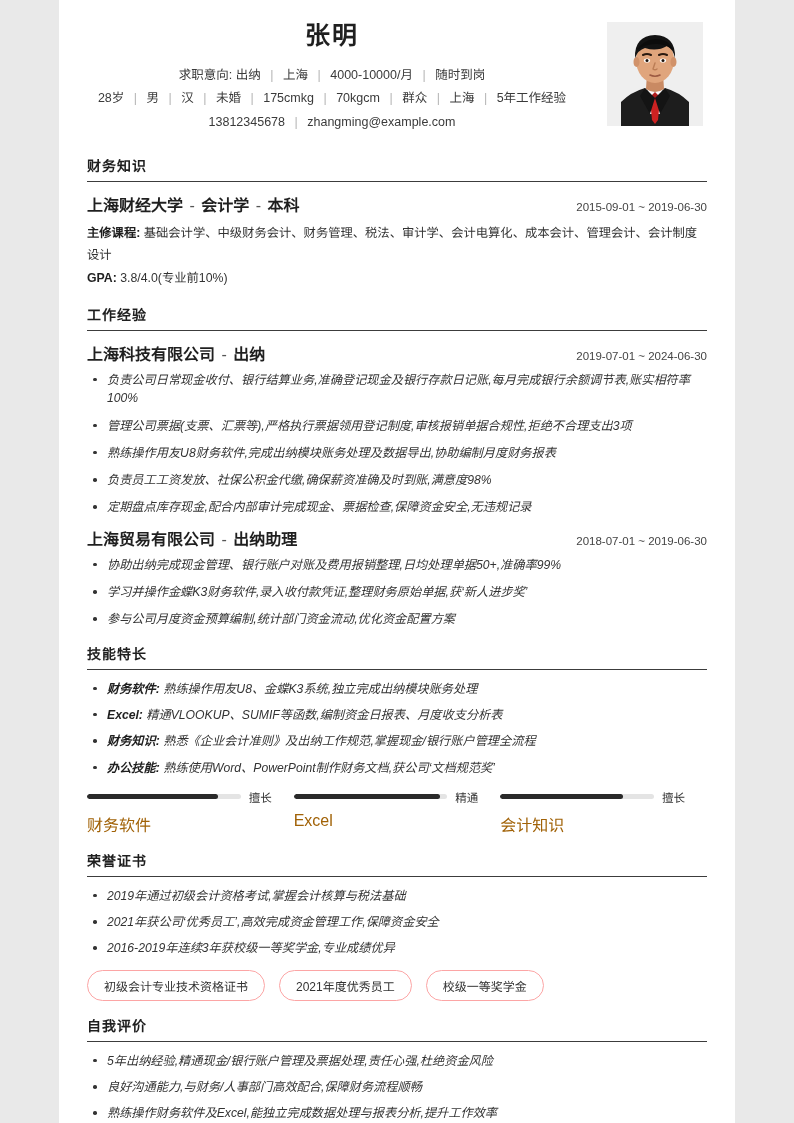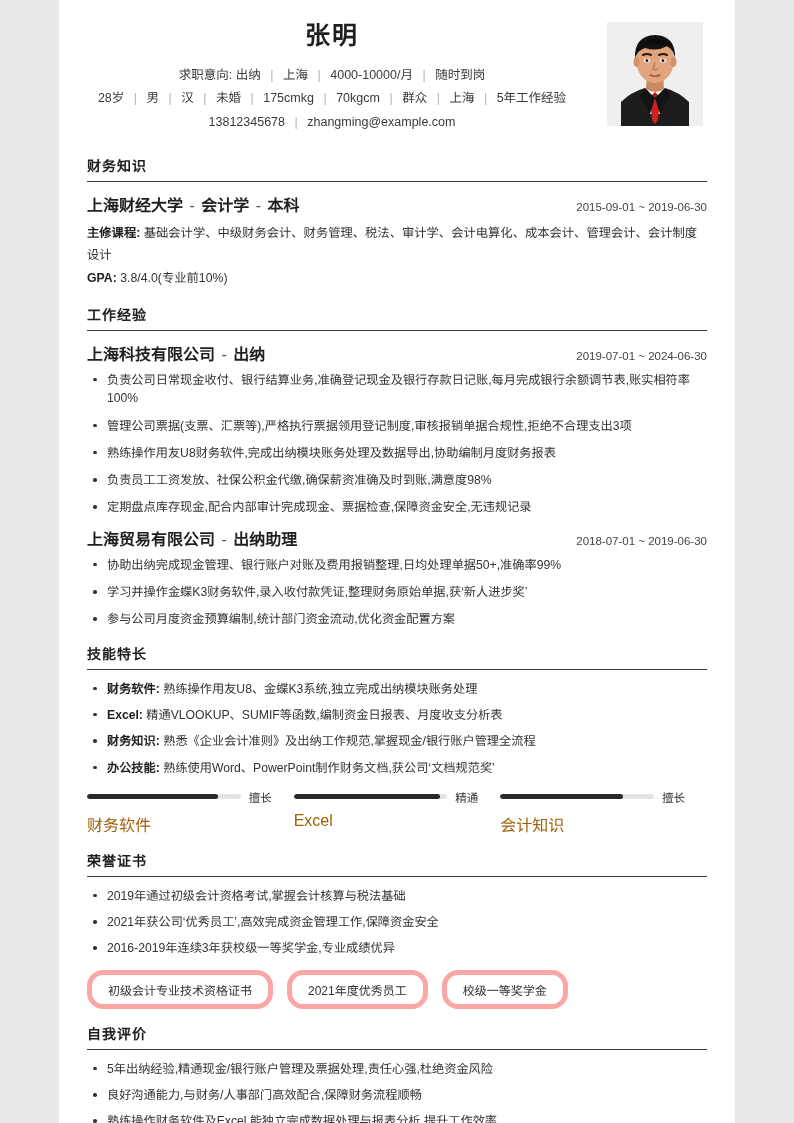--- a/index.html
+++ b/index.html
@@ -107,20 +107,21 @@
     font-size: 12.3px;
     color: #333;
     line-height: 1.85;
   }
   .detail-line b { color: #1f1f1f; font-weight: bold; }
 
   ul.bullets {
     list-style: none;
     margin: 0;
     padding: 0;
+    font-style: italic;
   }
   ul.bullets li {
     position: relative;
     padding-left: 20px;
     font-size: 12.2px;
     color: #333;
     line-height: 1.5;
     margin-bottom: 9px;
   }
   ul.bullets li::before {
@@ -178,21 +179,21 @@
   }
 
   
   .tags {
     display: flex;
     flex-wrap: wrap;
     gap: 14px;
     margin-top: 12px;
   }
   .tag {
-    border: 5px solid #fca5a5;
+    border: 1px solid #fca5a5;
     border-radius: 16px;
     padding: 6px 16px;
     font-size: 12px;
     color: #333;
     background: #fff;
     white-space: nowrap;
   }
 </style>
 </head>
 <body>

